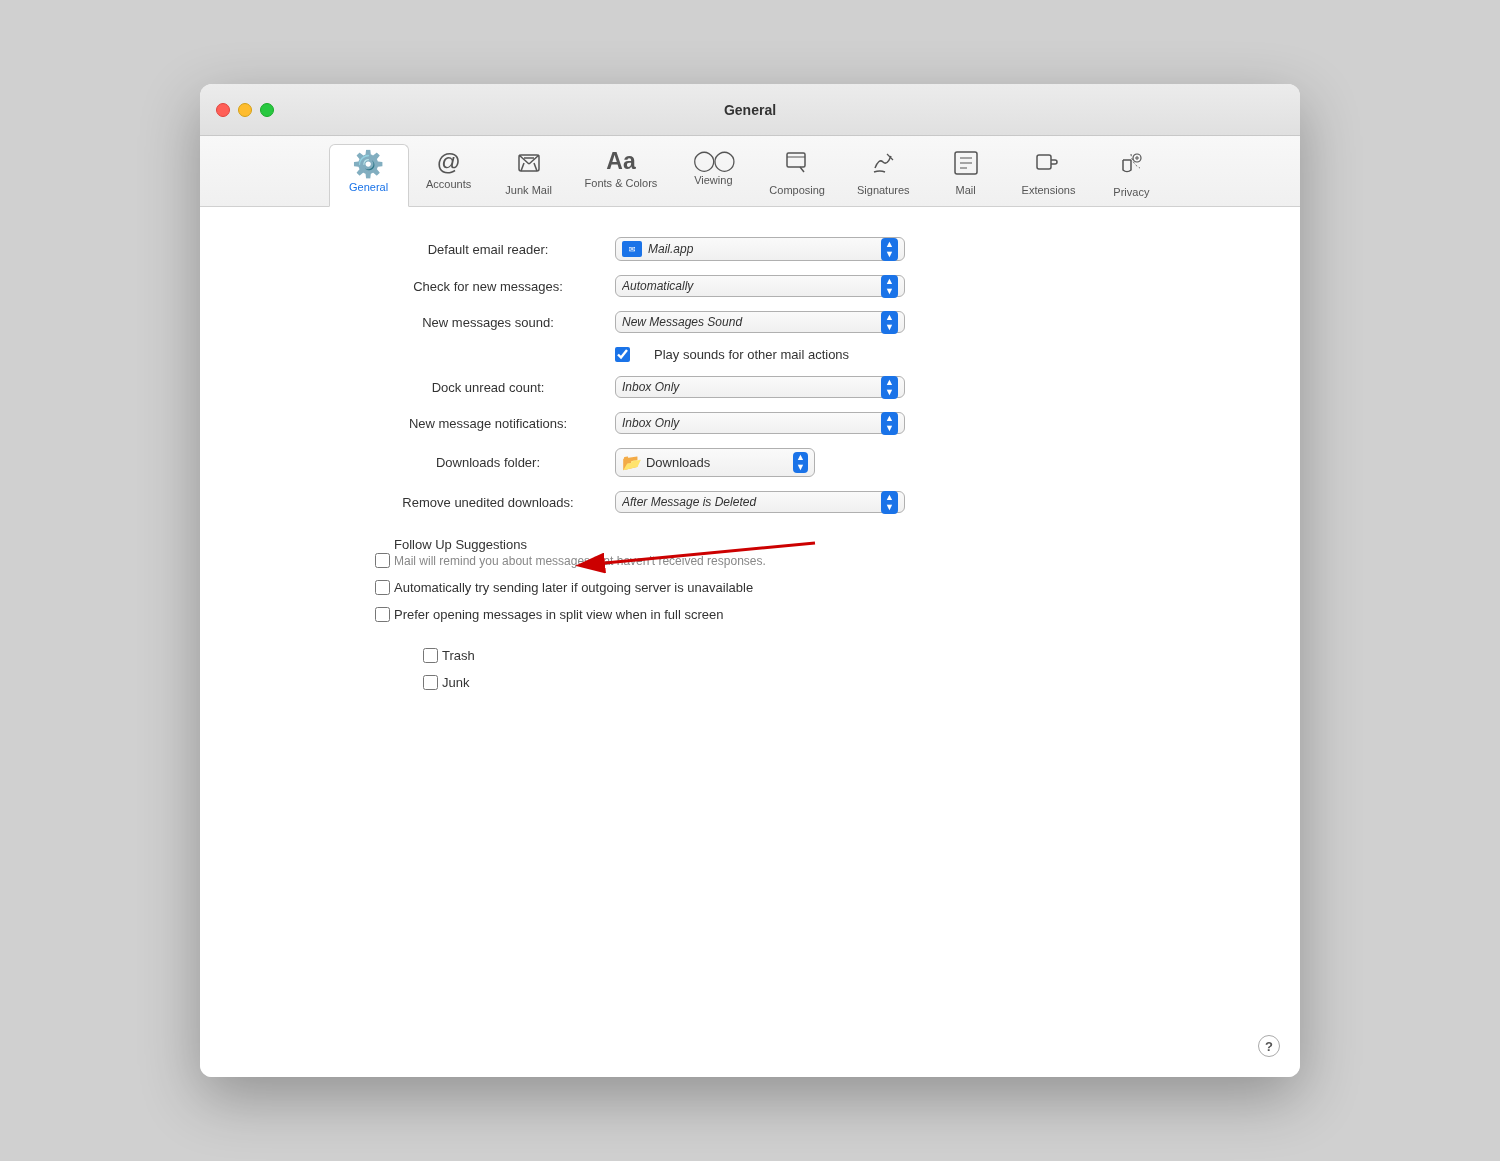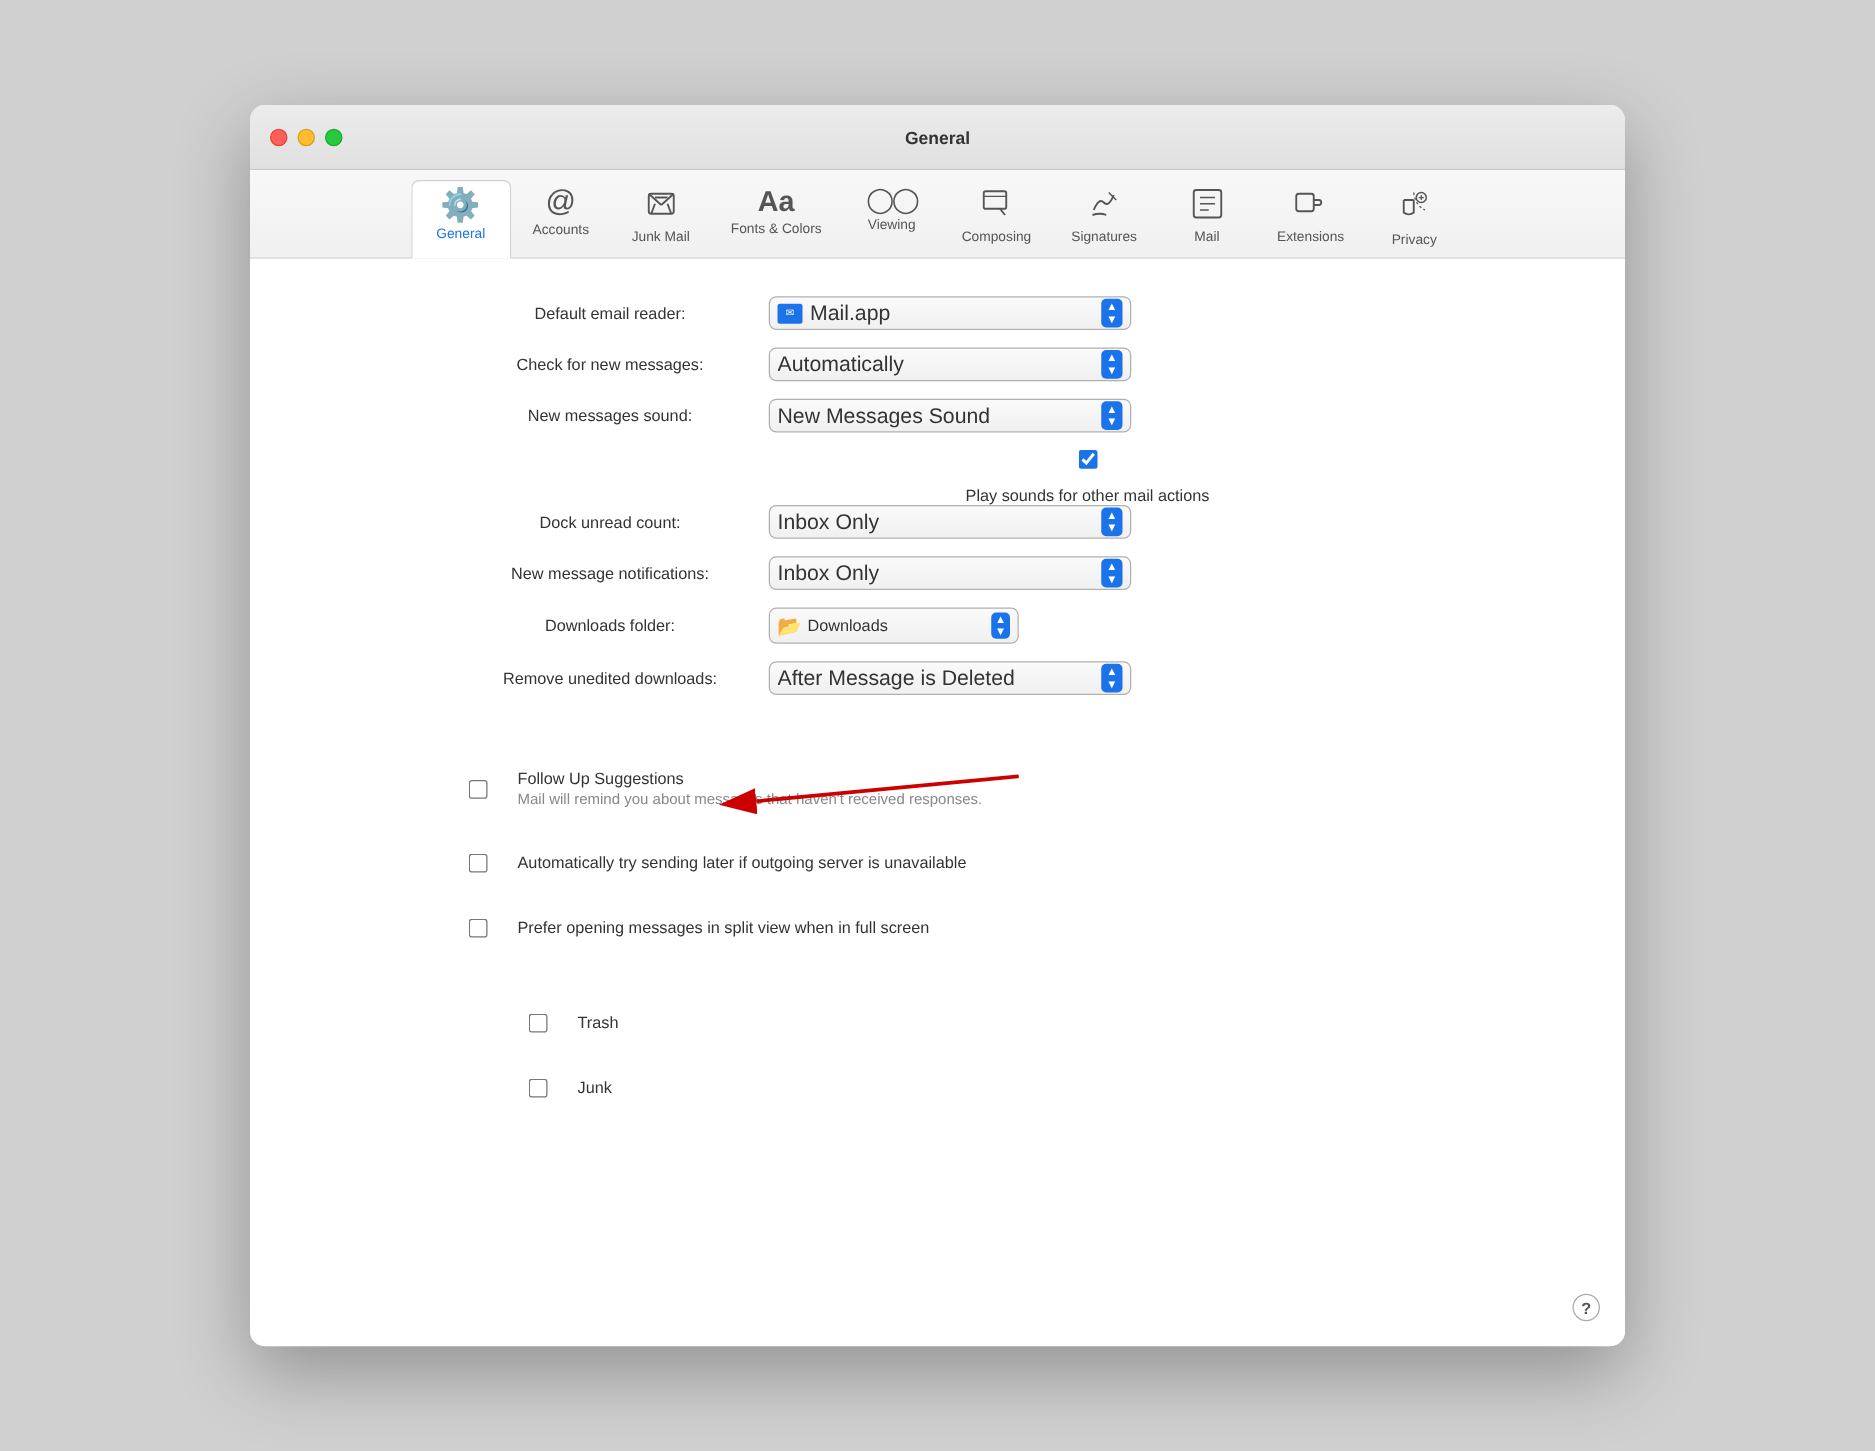--- a/index.html
+++ b/index.html
@@ -115,48 +115,48 @@
       border: 1px solid #b0b0b0;
       border-radius: 6px;
       background: linear-gradient(to bottom, #fafafa, #f0f0f0);
       padding: 3px 6px;
       min-width: 290px;
       position: relative;
     }
     .select-wrapper select {
       border: none;
       background: transparent;
-      font-size: 17px;
+      font-size: 12px;
       color: #333;
       appearance: none;
       width: 100%;
       outline: none;
       cursor: pointer;
       padding-right: 12px;
+      font-style: italic;
     }
     .select-arrows {
       position: absolute;
       right: 6px;
       display: flex;
       flex-direction: column;
       gap: 1px;
       background: #1a73e8;
       border-radius: 4px;
       padding: 2px 4px;
       cursor: pointer;
       color: white;
       font-size: 9px;
       line-height: 1;
     }
     .checkbox-row {
       display: flex;
-      align-items: center;
-      gap: 24px;
+      align-items: flex-end;
+      gap: 4px;
       margin-bottom: 10px;
-      margin-top: 35px;
     }
     .checkbox-row input[type="checkbox"] {
       margin-top: 2px;
       width: 15px;
       height: 15px;
       cursor: pointer;
       flex-shrink: 0;
     }
     .checkbox-row .cb-label {
       font-size: 13px;
@@ -173,23 +173,23 @@
       margin-bottom: 10px;
       margin-top: 16px;
     }
     .sub-checkbox {
       margin-left: 20px;
       padding-left: 28px;
     }
     .play-sounds-row {
       display: flex;
       align-items: center;
-      gap: 14px;
+      gap: 24px;
       margin-left: 240px;
-      flex-direction: column;
+      margin-bottom: 14px;
     }
     .play-sounds-row input[type="checkbox"] {
       width: 15px;
       height: 15px;
       accent-color: #1a73e8;
     }
     .play-sounds-row .label {
       font-size: 13px;
       color: #333;
     }

